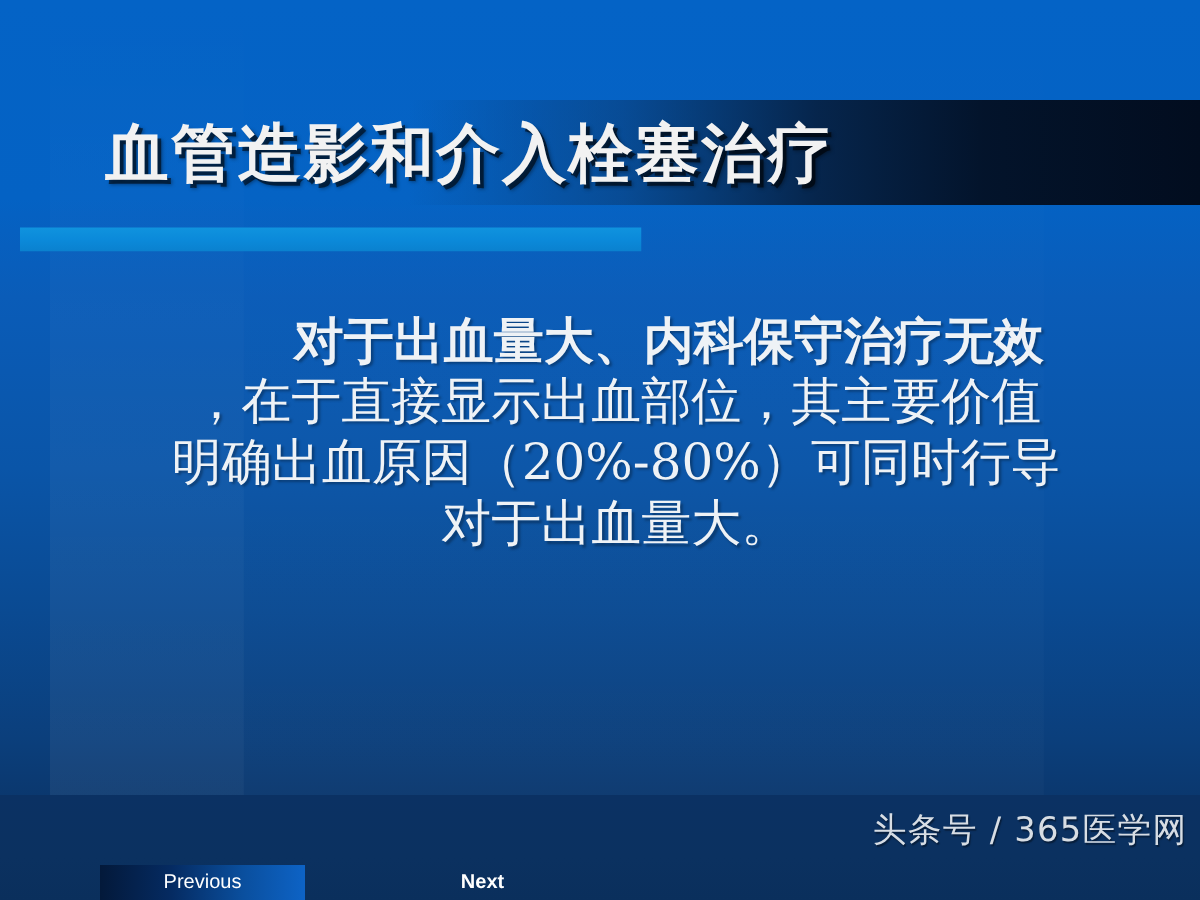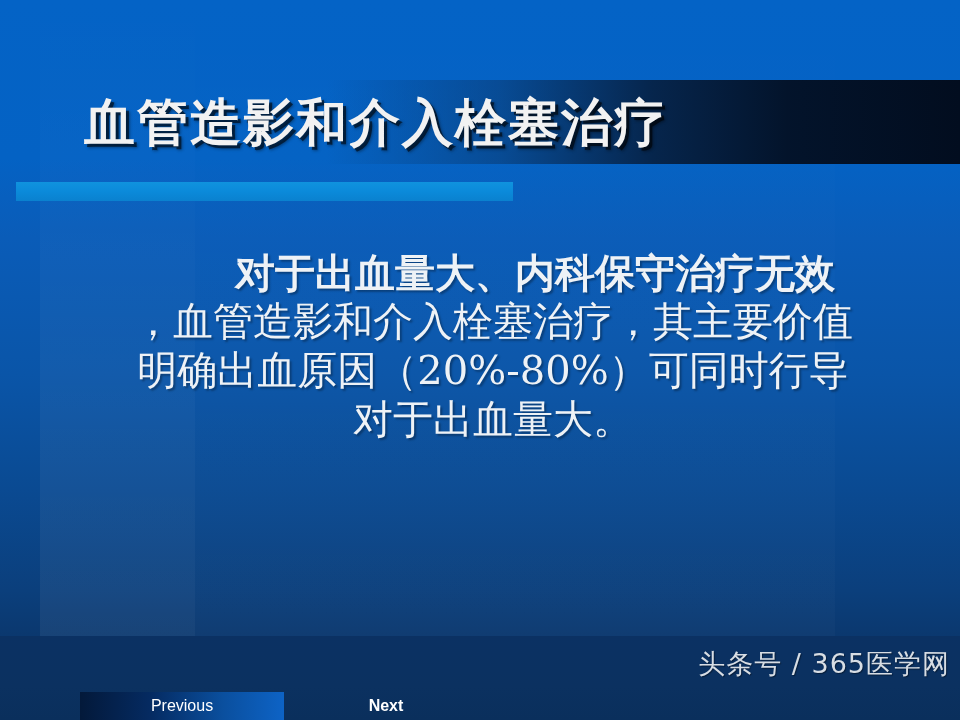--- a/index.html
+++ b/index.html
@@ -144,21 +144,21 @@
     align-items: center;
     justify-content: center;
     color: #ffffff;
     font-family: "Liberation Sans", "DejaVu Sans", sans-serif;
     font-size: 16px;
     cursor: pointer;
     user-select: none;
   }
   .nav-prev {
     left: 80px;
-    width: 204px;
+    width: 164px;
     background: linear-gradient(to right, #03193a 0%, #052b62 35%, #0a4f9e 70%, #0d63c6 100%);
   }
   .nav-next {
     left: 300px;
     width: 172px;
     background: linear-gradient(to right, #03193a 0%, #063island 0%, #052b62 30%, #0a4f9e 68%, #0d63c6 100%);
     font-weight: bold;
   }
 
   
@@ -186,21 +186,21 @@
   <div class="bg-bottom"></div>
 
   <div class="title-band"></div>
 
   <div class="title">血管造影和介入栓塞治疗</div>
 
   <div class="accent-bar"></div>
 
   <div class="body-text">
     <div class="line indent">对于出血量大、内科保守治疗无效</div>
-    <div class="line">，血管造影和介入栓塞治疗，其主要价值</div>
+    <div class="line">，在于直接显示出血部位，其主要价值</div>
     <div class="line">明确出血原因（20%-80%）可同时行导</div>
     <div class="line">对于出血量大。</div>
   </div>
 
   <div class="nav-prev">Previous</div>
 
   <div class="nav-next">Next</div>
 
   <div class="watermark">头条号 / 365医学网</div>
 

